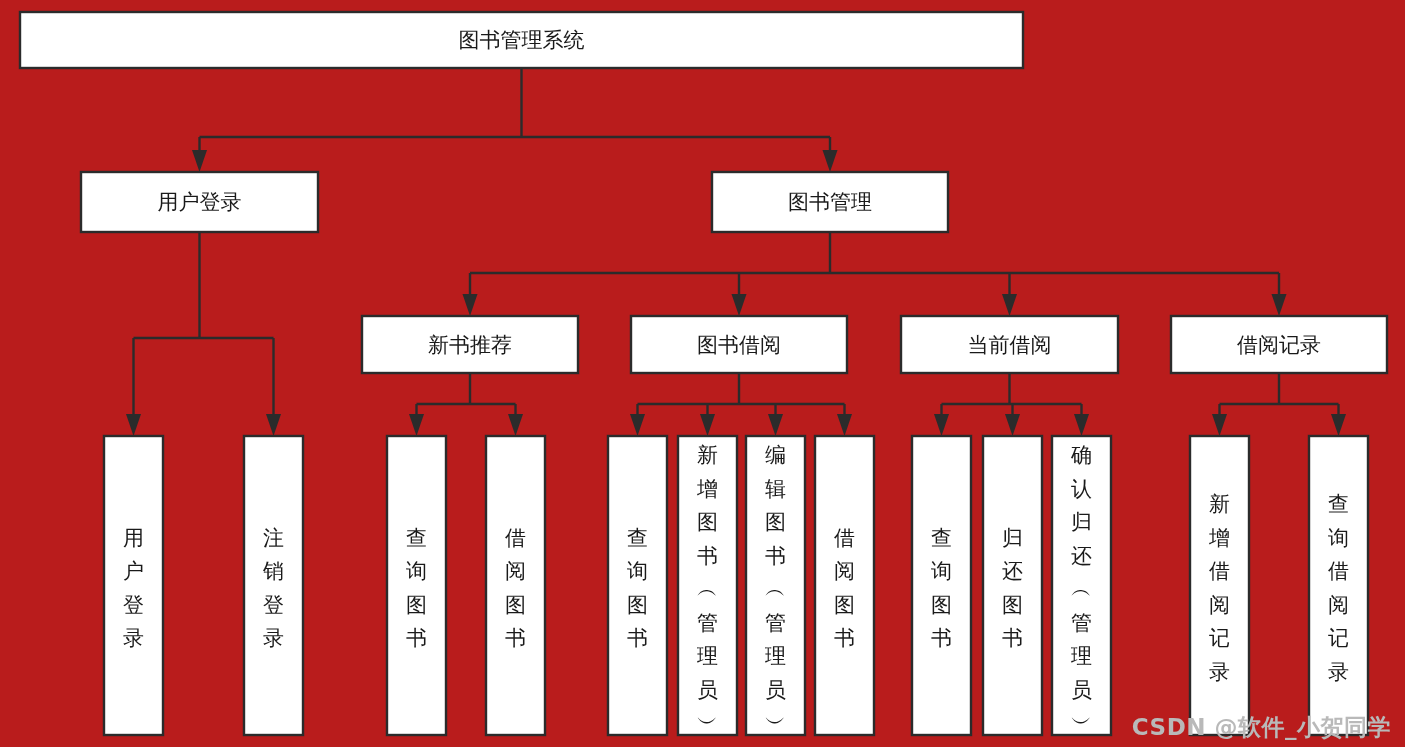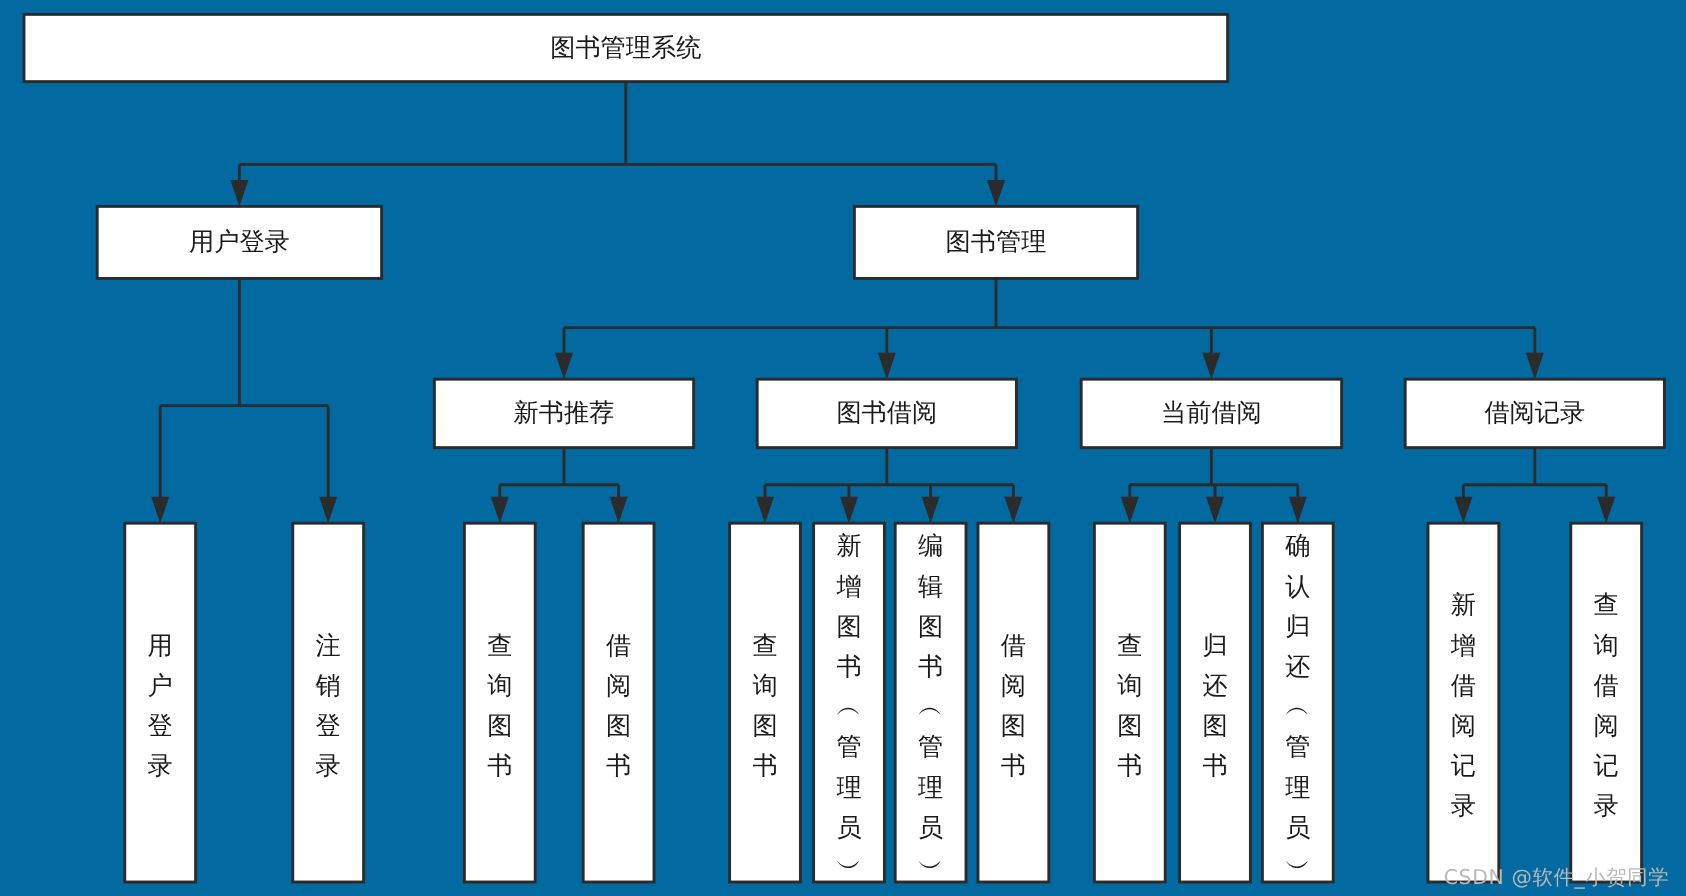--- a/index.html
+++ b/index.html
@@ -11,21 +11,21 @@
   body {
     width: 1405px;
     height: 747px;
     font-family: "DejaVu Sans", "Liberation Sans", sans-serif;
     overflow: hidden;
   }
   #diagram-root {
     position: relative;
     width: 1405px;
     height: 747px;
-    background: #0369a1;
+    background: #b91c1c;
   }
   svg#tree-svg {
     position: absolute;
     left: 0;
     top: 0;
     width: 1405px;
     height: 747px;
     display: block;
   }
   .node-box {
@@ -54,25 +54,26 @@
     fill: #1a1a1a;
     font-family: "DejaVu Sans", "Liberation Sans", sans-serif;
     font-size: 21px;
     text-anchor: middle;
   }
   .watermark {
     position: absolute;
     right: 14px;
     bottom: 4px;
     font-family: "DejaVu Sans", "Liberation Sans", sans-serif;
-    font-size: 17px;
+    font-size: 23px;
     color: #b9b9b9;
     letter-spacing: 0.5px;
     white-space: nowrap;
     user-select: none;
+    font-weight: bold;
   }
 </style>
 </head>
 <body>
 
 <div id="diagram-root">
 
   <svg id="tree-svg" viewBox="0 0 1405 747" xmlns="http://www.w3.org/2000/svg">
 
     <g id="connectors-layer">

